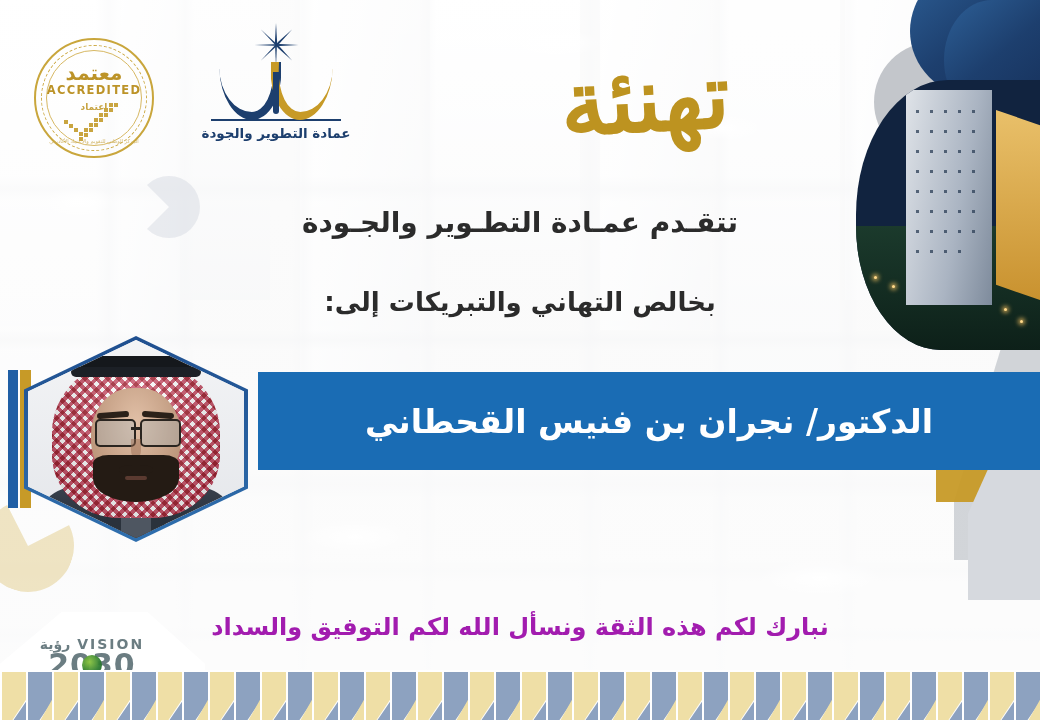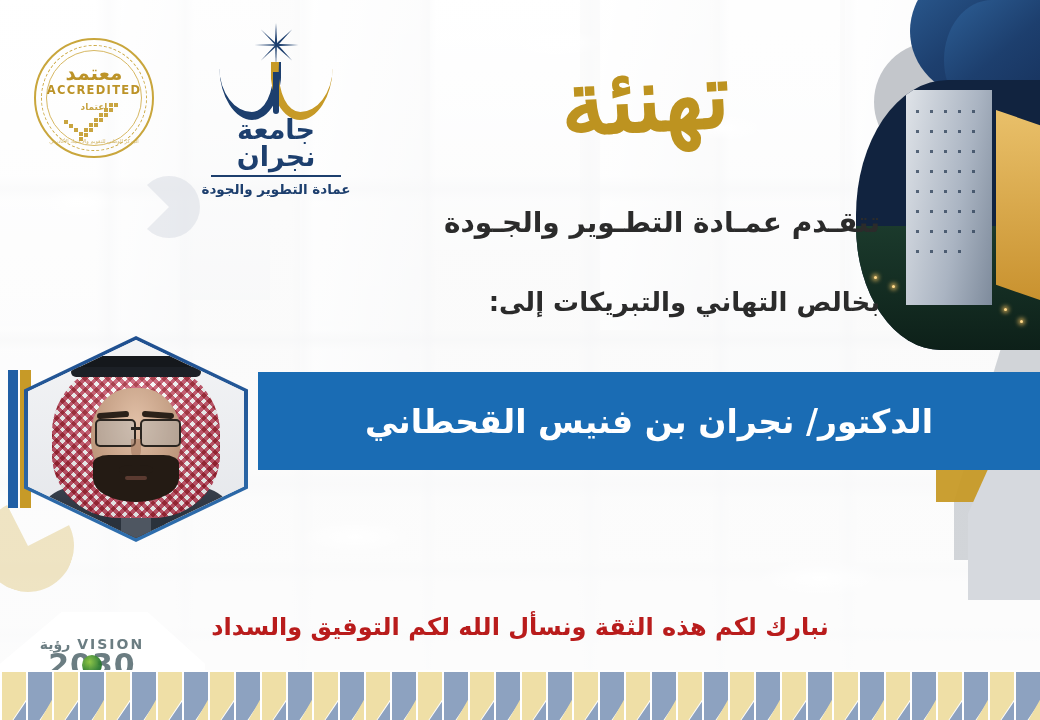--- a/index.html
+++ b/index.html
@@ -64,21 +64,21 @@
   .nu .nameEn{color:#1d3f6e;font-size:14px;font-weight:bold;letter-spacing:1.4px;margin-top:1px;}
   .nu .rule{width:130px;height:1.5px;background:#1d3f6e;margin:5px auto 4px;}
   .nu .dept{color:#1d3f6e;font-size:13.5px;font-weight:600;}
 
   
   .calli{position:absolute;left:520px;top:34px;width:250px;height:130px;color:#bd9320;
      font-family:"DejaVu Serif","Liberation Serif",serif;font-size:90px;line-height:130px;
      text-align:center;font-weight:bold;transform:rotate(-3deg);white-space:nowrap;}
 
   
-  .greet{position:absolute;right:160px;width:720px;color:#2b2b2b;font-weight:bold;direction:rtl;}
+  .greet{position:absolute;right:160px;width:720px;text-align:center;color:#2b2b2b;font-weight:bold;direction:rtl;}
   .greet.l1{top:206px;font-size:28px;letter-spacing:1px;}
   .greet.l2{top:287px;font-size:26px;letter-spacing:.5px;}
 
   
   .banner{position:absolute;left:258px;top:372px;width:782px;height:98px;background:#1a6cb4;display:flex;align-items:center;justify-content:center;}
   .banner .nm{color:#fff;font-size:33px;font-weight:bold;direction:rtl;letter-spacing:.5px;}
 
   
   .hex{position:absolute;left:24px;top:336px;width:224px;height:206px;}
   .hex .outer{position:absolute;inset:0;background:linear-gradient(180deg,#1f4f8f,#2f6fae);
@@ -113,21 +113,21 @@
   .p-nose{left:47.5%;top:50%;width:5%;height:10%;background:rgba(150,105,78,.45);border-radius:0 0 45% 45%;}
   .p-beard{left:30%;top:58%;width:40%;height:24%;background:#241b14;border-radius:18% 18% 50% 50%;}
   .p-mouth{left:45%;top:68.5%;width:10%;height:2.2%;background:#5a3a30;border-radius:3px;}
   .p-stache{left:42%;top:63%;width:16%;height:5%;background:#241b14;border-radius:40% 40% 50% 50%;}
 
   
   .gold{position:absolute;right:170px;width:700px;text-align:center;color:#c39a28;font-weight:bold;direction:rtl;
         font-family:"DejaVu Serif","Liberation Serif",serif;}
   .gold.g1{top:499px;font-size:23px;}
   .gold.g2{top:551px;font-size:23px;}
-  .closing{position:absolute;right:150px;width:740px;top:613px;text-align:center;color:#b91c1c;font-weight:bold;font-size:24px;direction:rtl;}
+  .closing{position:absolute;right:150px;width:740px;top:613px;text-align:center;color:#a21caf;font-weight:bold;font-size:24px;direction:rtl;}
 
   
   .v2030{position:absolute;left:22px;top:636px;width:140px;height:70px;text-align:center;}
   .v2030 .r1{color:#6b7d82;font-size:14px;font-weight:600;letter-spacing:2px;}
   .v2030 .r2{color:#6b7d82;font-size:30px;font-weight:bold;letter-spacing:1px;line-height:1;margin-top:-2px;
      position:relative;display:inline-block;}
   .v2030 .palm{position:absolute;left:50%;top:50%;transform:translate(-50%,-50%);width:20px;height:20px;border-radius:50%;
      background:radial-gradient(circle at 35% 35%,#8cc63f,#2e7d32 60%,#1b5e20);opacity:.95;}
   .v2030 .r3{color:#6b7d82;font-size:7.5px;font-weight:600;letter-spacing:.3px;margin-top:1px;}
   .v2030 .r4{color:#6b7d82;font-size:6.2px;font-weight:600;letter-spacing:.6px;}
@@ -287,21 +287,20 @@
       <b></b>
       <i style="transform:rotate(45deg)"></i>
       <i style="transform:rotate(90deg)"></i>
       <i style="transform:rotate(135deg)"></i>
     </div>
     <div class="book">
       <span class="lf"></span>
         <span class="rt"></span>
         <span class="stem"></span>
     </div>
-    <div class="nameAr">جامعة نجران</div>
     <div class="rule"></div>
     <div class="dept">عمادة التطوير والجودة</div>
   </div>
 
   <div class="calli">تهنئة</div>
 
   <div class="greet l1">تتقـدم عمـادة التطـوير والجـودة</div>
   <div class="greet l2">بخالص التهاني والتبريكات إلى:</div>
 
   <div class="banner">

